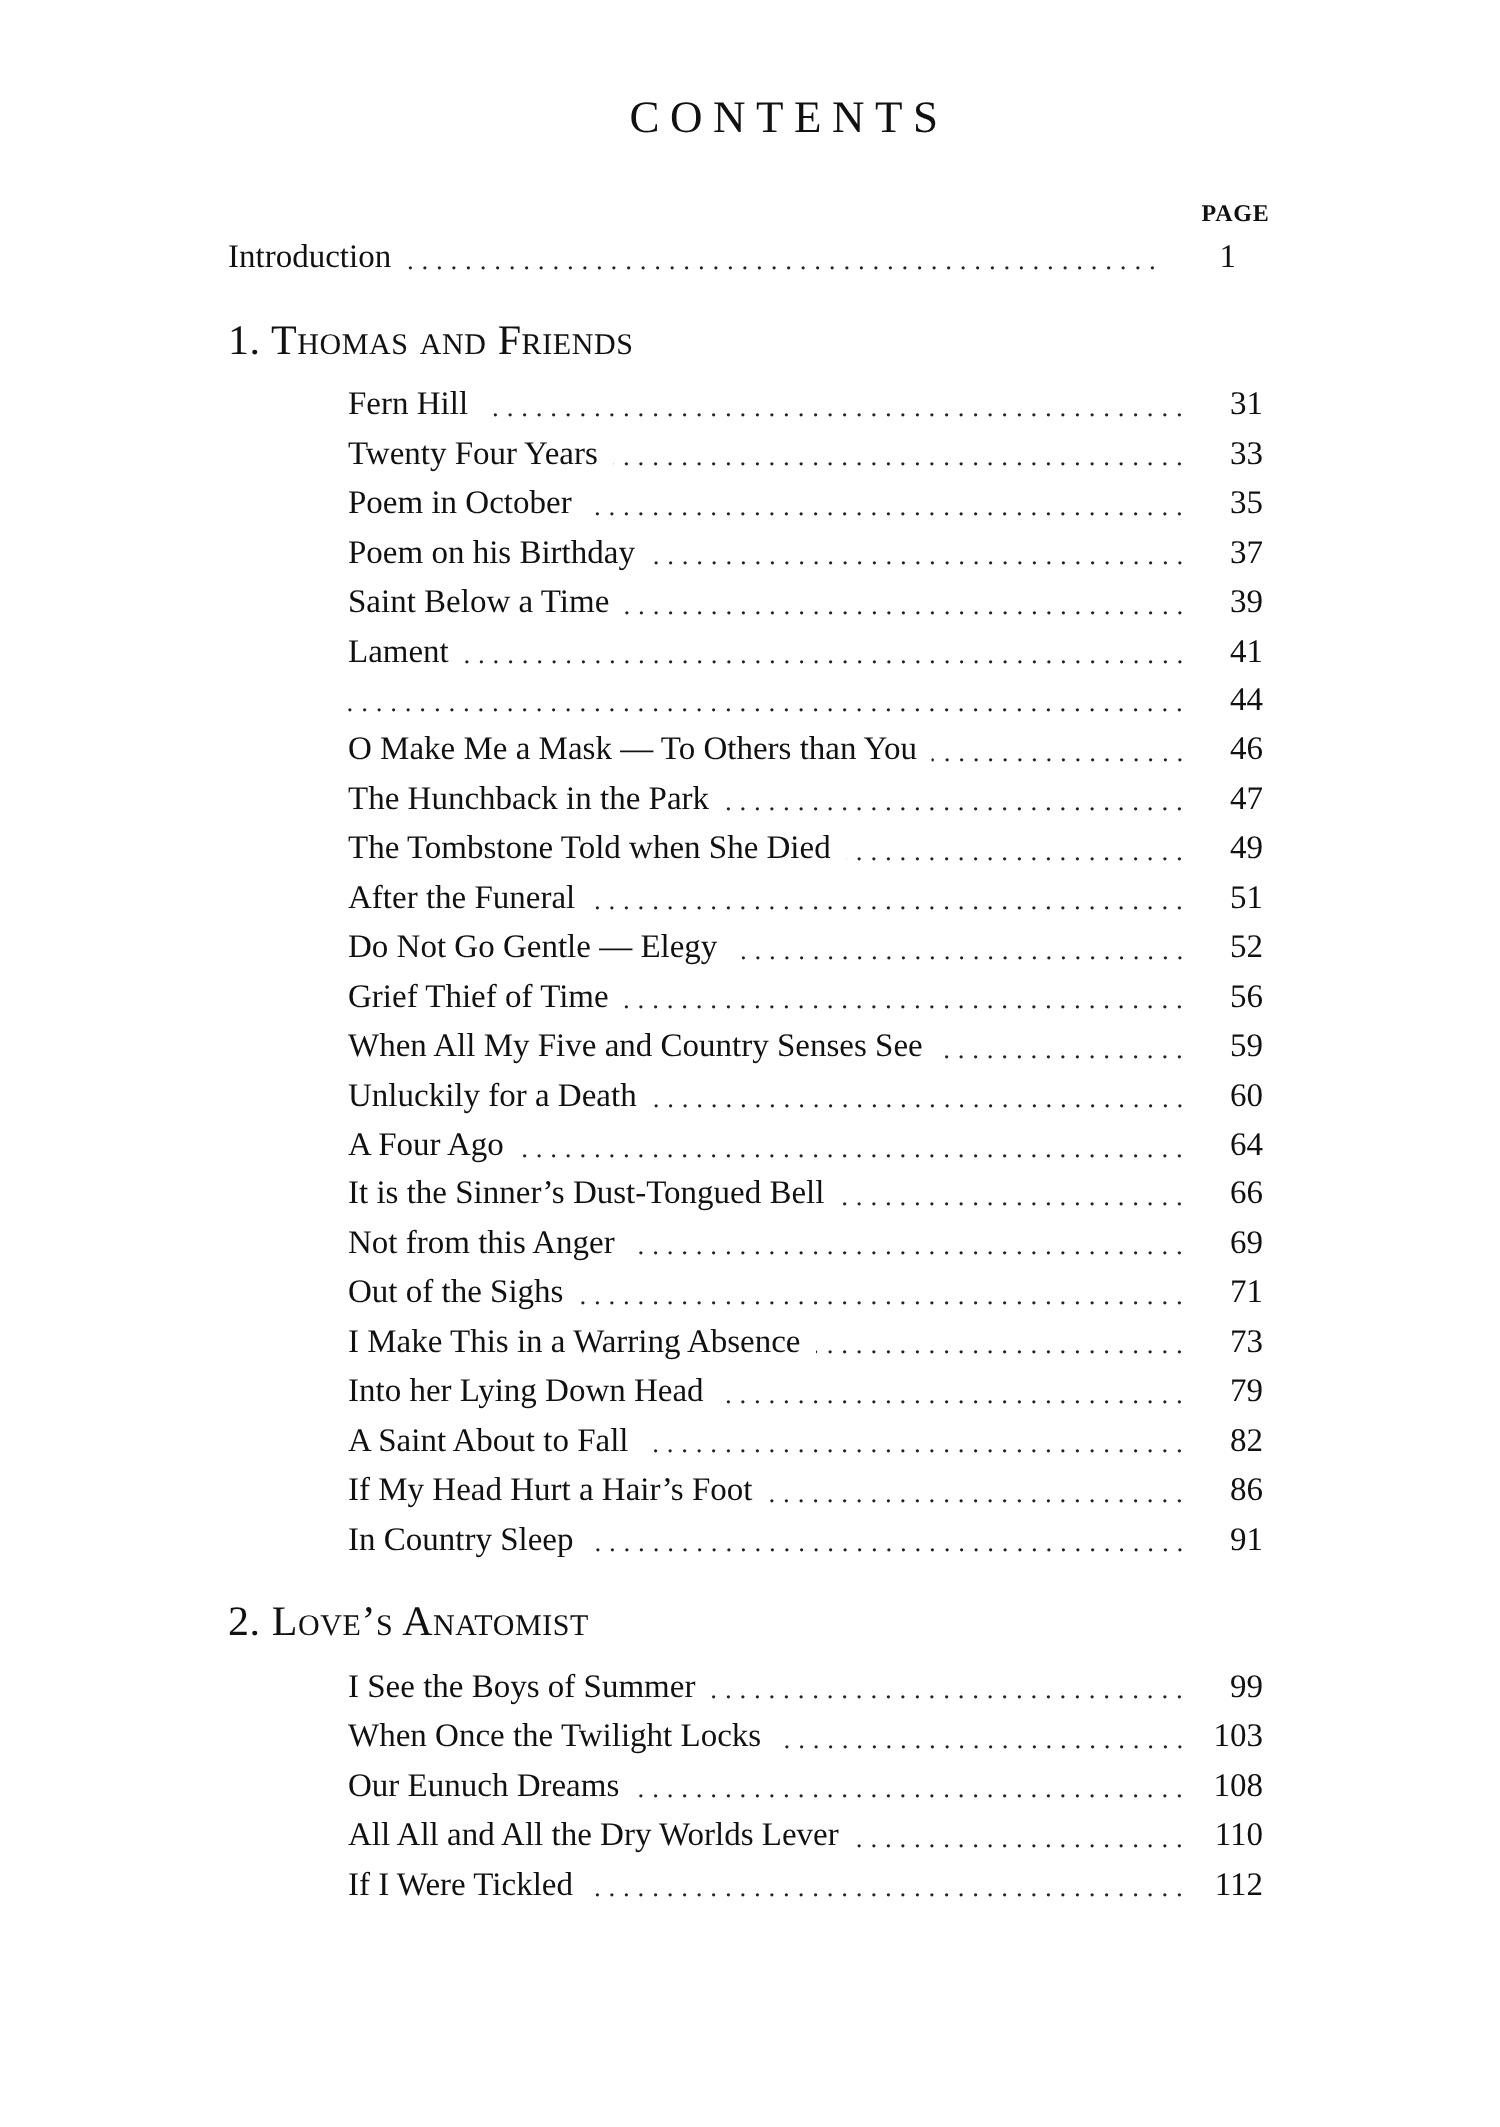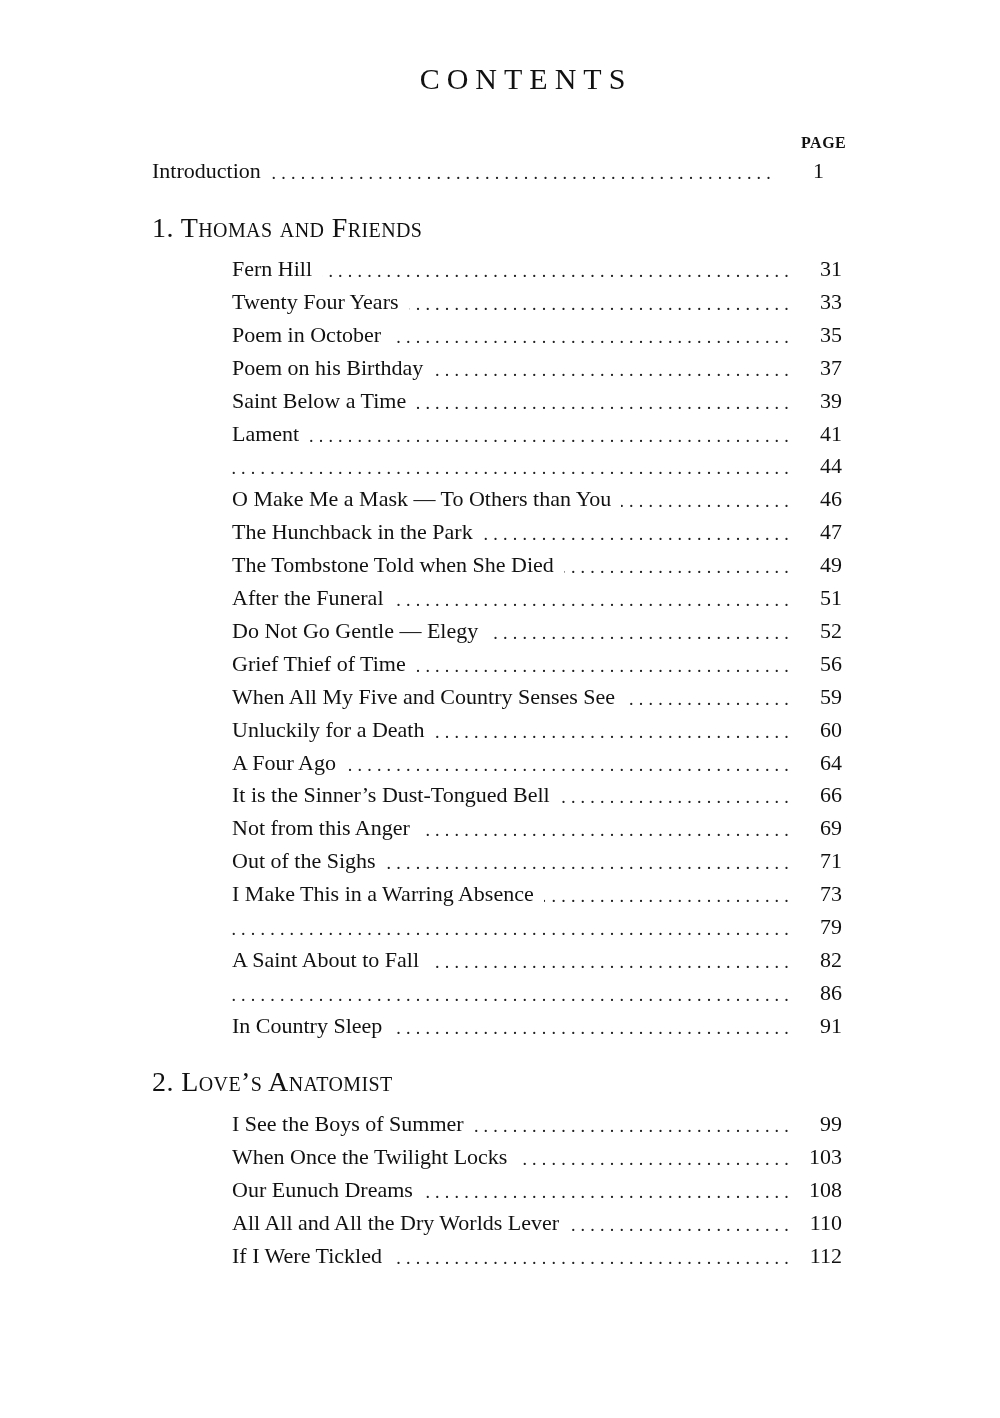--- a/index.html
+++ b/index.html
@@ -192,29 +192,31 @@
       <span class="title">Out of the Sighs</span>
       <span class="leader"><span>..................................................................................................................</span></span>
       <span class="num">71</span>
     </div>
     <div class="row entry-row" style="top: 877.1px;">
       <span class="title">I Make This in a Warring Absence</span>
       <span class="leader"><span>..................................................................................................................</span></span>
       <span class="num">73</span>
     </div>
     <div class="row entry-row" style="top: 910px;">
+      <span class="title">Into her Lying Down Head</span>
       <span class="leader"><span>..................................................................................................................</span></span>
       <span class="num">79</span>
     </div>
     <div class="row entry-row" style="top: 942.9px;">
       <span class="title">A Saint About to Fall</span>
       <span class="leader"><span>..................................................................................................................</span></span>
       <span class="num">82</span>
     </div>
     <div class="row entry-row" style="top: 975.8px;">
+      <span class="title">If My Head Hurt a Hair’s Foot</span>
       <span class="leader"><span>..................................................................................................................</span></span>
       <span class="num">86</span>
     </div>
     <div class="row entry-row" style="top: 1008.7px;">
       <span class="title">In Country Sleep</span>
       <span class="leader"><span>..................................................................................................................</span></span>
       <span class="num">91</span>
     </div>
   </div>
 

